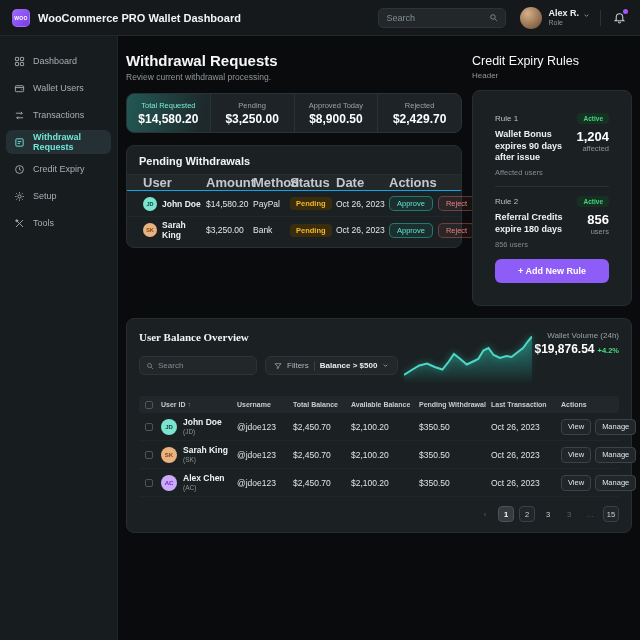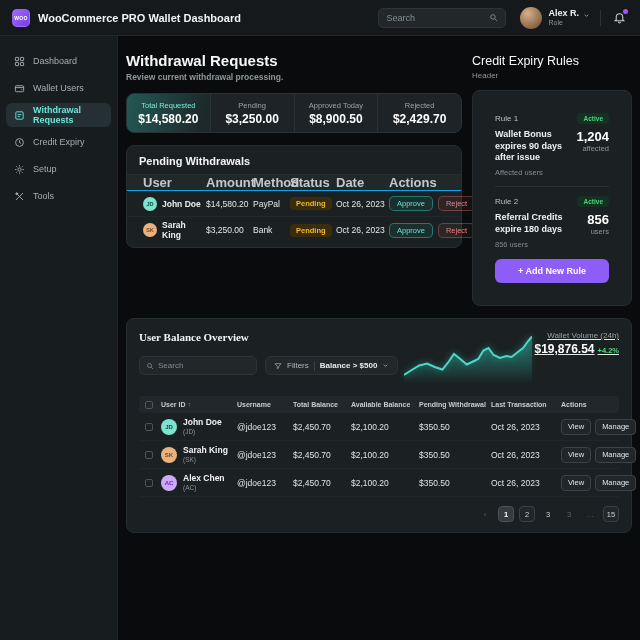--- a/index.html
+++ b/index.html
@@ -41,21 +41,21 @@
   .side-item.active{background:#253034;color:#6ee7d8;font-weight:700;}
   .side-item .si{flex:0 0 auto;}
 
   
   .main{position:absolute;left:118px;top:36px;right:0;bottom:0;padding:10px 8px 0 8px;}
   .top-section{display:flex;gap:10px;}
   .col-left{width:336px;flex:0 0 336px;}
   .col-right{flex:1;min-width:0;}
 
   .page-title{font-size:15px;font-weight:700;color:#f5f7f8;margin-top:6px;}
-  .page-subtitle{font-size:8.5px;color:#8f979b;margin-top:3px;font-weight:bold;}
+  .page-subtitle{font-size:8.5px;color:#8f979b;margin-top:3px;}
 
   .stats-card{margin-top:11px;display:flex;background:#1d2326;border:1px solid #2b3235;
     border-radius:8px;overflow:hidden;height:40px;}
   .stat{flex:1;padding:5px 10px;border-left:1px solid #2b3235;display:flex;flex-direction:column;justify-content:center;text-align:center;}
   .stat:first-child{border-left:none;background:linear-gradient(100deg,rgba(45,212,191,.30),rgba(45,212,191,.03) 90%);}
   .stat-label{font-size:7.5px;color:#9aa4a8;margin-bottom:2px;white-space:nowrap;}
   .stat.hl .stat-label{color:#7ce9d9;}
   .stat-value{font-size:12px;font-weight:700;color:#fff;white-space:nowrap;}
 
   .panel{background:#1b2123;border:1px solid #272e31;border-radius:8px;}
@@ -108,21 +108,21 @@
   .controls{display:flex;gap:8px;margin-top:13px;}
   .bo-search{width:118px;height:19px;background:#22272a;border:1px solid #2d3336;border-radius:5px;
     display:flex;align-items:center;padding:0 6px;gap:4px;}
   .bo-search input{flex:1;background:transparent;border:none;outline:none;color:#d7dbdd;font-size:8px;min-width:0;
     font-family:"Liberation Sans",sans-serif;}
   .bo-search input::placeholder{color:#848d91;}
   .filters-pill{height:19px;background:#22272a;border:1px solid #2d3336;border-radius:6px;
     display:flex;align-items:center;padding:0 8px;gap:5px;font-size:8px;color:#aeb5b8;cursor:pointer;}
   .filters-pill .sep{width:1px;height:10px;background:#394144;}
   .filter-value{color:#e8ebec;font-weight:700;}
-  .bo-right{display:flex;align-items:flex-start;gap:2px;text-decoration:underline;}
+  .bo-right{display:flex;align-items:flex-start;gap:2px;}
   .spark-svg{width:128px;height:50px;margin-top:3px;
     filter:drop-shadow(0 0 3px rgba(45,212,191,.55));}
   .volume-block{text-align:right;min-width:84px;}
   .volume-label{font-size:8px;color:#98a1a5;}
   .volume-value{font-size:12px;font-weight:700;color:#fff;margin-top:2px;white-space:nowrap;}
   .volume-change{font-size:7.5px;font-weight:700;color:#4ade80;margin-left:3px;}
 
   .bt-grid{display:grid;grid-template-columns:16px 76px 56px 58px 68px 72px 70px 1fr;
     align-items:center;padding:0 6px;}
   .bt-head{margin-top:12px;background:#22272b;border-radius:4px;height:17px;
@@ -198,20 +198,27 @@
     <span>Dashboard</span>
   </div>
   <div class="side-item">
     <svg class="si" width="11" height="11" viewBox="0 0 24 24" fill="none" stroke="currentColor" stroke-width="2">
       <rect x="3" y="6" width="18" height="13" rx="2"></rect>
         <path d="M3 10h18"></path>
         <path d="M16 14.5h2"></path>
     </svg>
     <span>Wallet Users</span>
   </div>
+  <div class="side-item">
+    <svg class="si" width="11" height="11" viewBox="0 0 24 24" fill="none" stroke="currentColor" stroke-width="2">
+      <path d="M4 7h14M15 4l3 3-3 3"></path>
+        <path d="M20 17H6M9 14l-3 3 3 3"></path>
+    </svg>
+    <span>Transactions</span>
+  </div>
   <div class="side-item active">
     <svg class="si" width="11" height="11" viewBox="0 0 24 24" fill="none" stroke="currentColor" stroke-width="2">
       <rect x="4" y="4" width="16" height="16" rx="2"></rect>
         <path d="M8 10h8M8 14h5"></path>
     </svg>
     <span>Withdrawal Requests</span>
   </div>
   <div class="side-item">
     <svg class="si" width="11" height="11" viewBox="0 0 24 24" fill="none" stroke="currentColor" stroke-width="2">
       <circle cx="12" cy="12" r="8.5"></circle>

